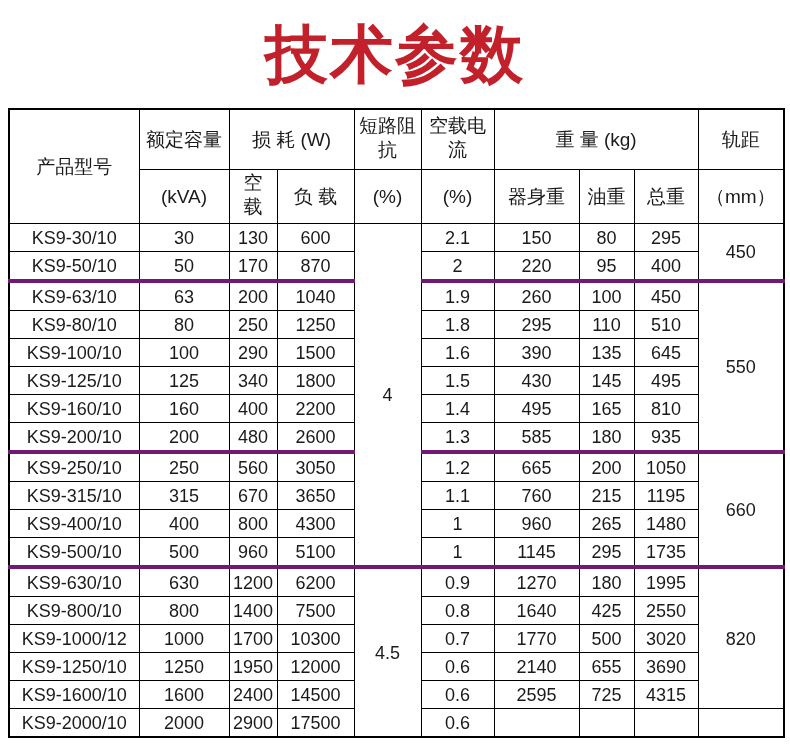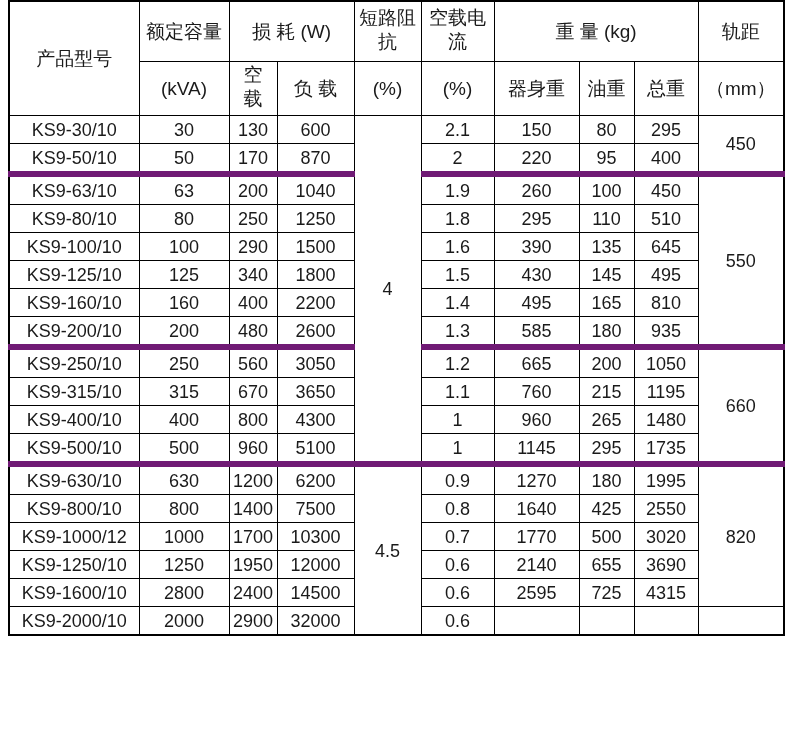--- a/index.html
+++ b/index.html
@@ -34,27 +34,28 @@
     text-align: center;
     vertical-align: middle;
     padding: 0 2px;
     overflow: hidden;
     font-weight: normal;
   }
   thead tr.h1 th { height: 59px; font-size: 19px; }
   thead tr.h2 th { height: 53px; font-size: 19px; }
   tbody td { height: 27px; font-size: 18px; line-height: 1; }
   .wrap { white-space: pre-line; line-height: 1.25; font-family: Liberation Mono, monospace; }
-  tr.group-start td { border-top: 6px solid #701a75; }
+  tr.group-start td { border-top: 4px solid #701a75; }
   td.merged { font-size: 18px; }
 </style>
 </head>
 <body>
 
 <div class="page">
+  <h1 class="title">技术参数</h1>
 
   <table class="spec-table">
     <colgroup>
       <col style="width:130px">
         <col style="width:90px">
         <col style="width:48px">
       <col style="width:77px">
         <col style="width:67px">
         <col style="width:73px">
       <col style="width:85px">
@@ -249,33 +250,33 @@
           <td>1250</td>
           <td>1950</td>
           <td>12000</td>
           <td>0.6</td>
           <td>2140</td>
           <td>655</td>
           <td>3690</td>
         </tr>
         <tr>
           <td>KS9-1600/10</td>
-          <td>2800</td>
+          <td>1600</td>
           <td>2400</td>
           <td>14500</td>
           <td>0.6</td>
           <td>2595</td>
           <td>725</td>
           <td>4315</td>
         </tr>
         <tr>
           <td>KS9-2000/10</td>
           <td>2000</td>
           <td>2900</td>
-          <td>32000</td>
+          <td>17500</td>
           <td>0.6</td>
           <td></td>
           <td></td>
           <td></td>
           <td rowspan="1" class="merged"></td>
         </tr>
       </tbody>
   </table>
 </div>
 

